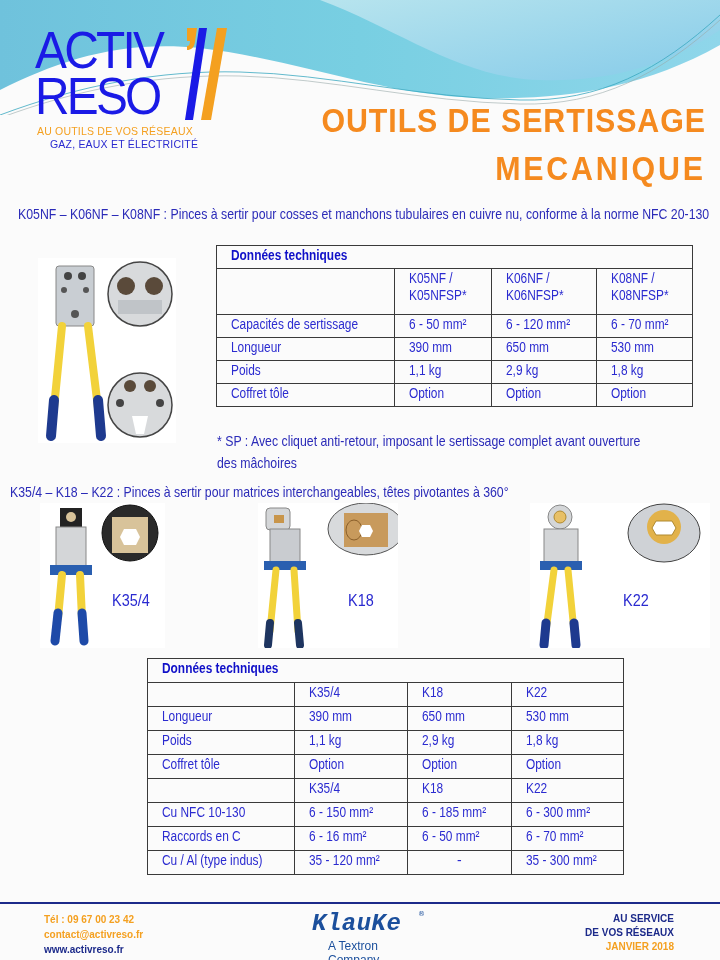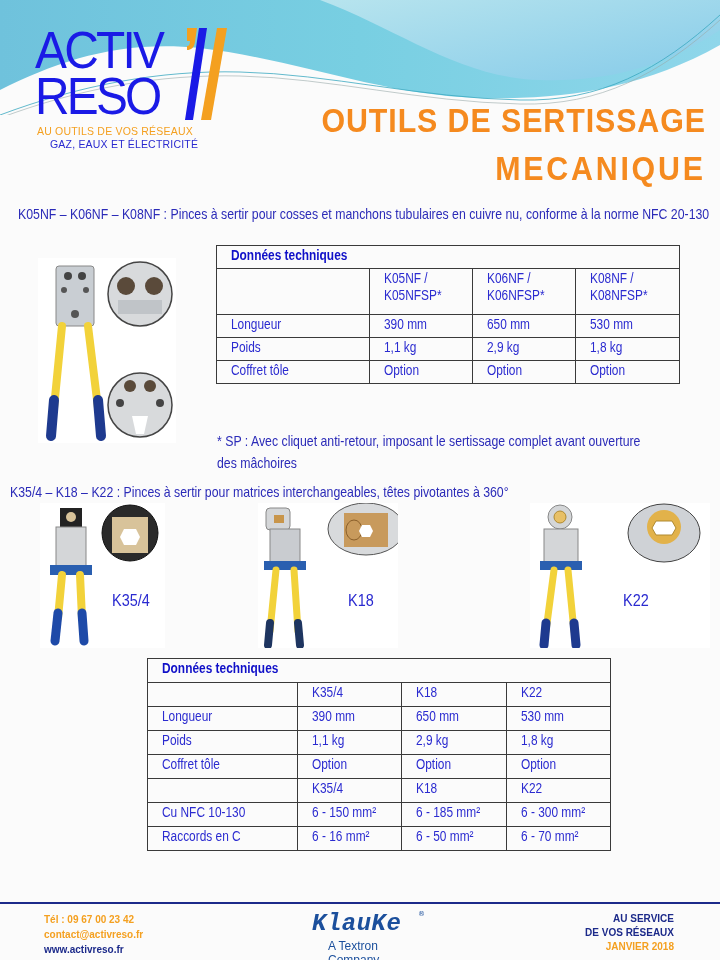--- a/index.html
+++ b/index.html
@@ -196,20 +196,26 @@
       <tr>
     <td class="hdr" colspan="4"><span class="txt">Données techniques</span></td>
   </tr>
   <tr class="models">
     <td></td>
     <td><span class="txt">K05NF /</span><br><span class="txt">K05NFSP*</span></td>
     <td><span class="txt">K06NF /</span><br><span class="txt">K06NFSP*</span></td>
     <td><span class="txt">K08NF /</span><br><span class="txt">K08NFSP*</span></td>
   </tr>
   <tr>
+    <td><span class="txt">Capacités de sertissage</span></td>
+    <td><span class="txt">6 - 50 mm²</span></td>
+    <td><span class="txt">6 - 120 mm²</span></td>
+    <td><span class="txt">6 - 70 mm²</span></td>
+  </tr>
+  <tr>
     <td><span class="txt">Longueur</span></td>
     <td><span class="txt">390 mm</span></td>
     <td><span class="txt">650 mm</span></td>
     <td><span class="txt">530 mm</span></td>
   </tr>
   <tr>
     <td><span class="txt">Poids</span></td>
     <td><span class="txt">1,1 kg</span></td>
     <td><span class="txt">2,9 kg</span></td>
     <td><span class="txt">1,8 kg</span></td>
@@ -325,20 +331,26 @@
     <td><span class="txt">6 - 150 mm²</span></td>
     <td><span class="txt">6 - 185 mm²</span></td>
     <td><span class="txt">6 - 300 mm²</span></td>
   </tr>
   <tr>
     <td><span class="txt">Raccords en C</span></td>
     <td><span class="txt">6 - 16 mm²</span></td>
     <td><span class="txt">6 - 50 mm²</span></td>
     <td><span class="txt">6 - 70 mm²</span></td>
   </tr>
+  <tr>
+    <td><span class="txt">Cu / Al (type indus)</span></td>
+    <td><span class="txt">35 - 120 mm²</span></td>
+    <td class="center"><span>-</span></td>
+    <td><span class="txt">35 - 300 mm²</span></td>
+  </tr>
 </tbody>
   </table>
 
 <div class="abs footer-line"></div>
 <div class="abs contact c1">Tél : 09 67 00 23 42</div>
 <div class="abs contact c2">contact@activreso.fr</div>
 <div class="abs contact c3">www.activreso.fr</div>
 
 <div class="abs klauke">
   <div class="klauke-word">KlauKe</div>

